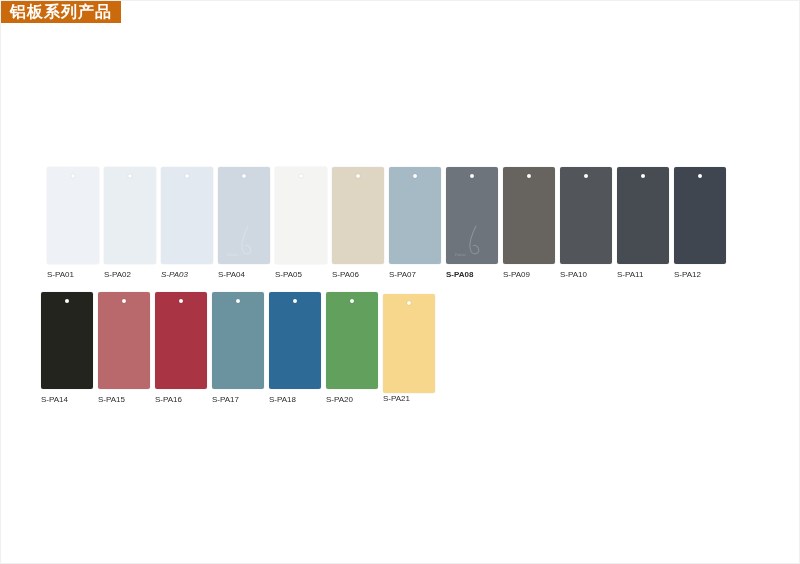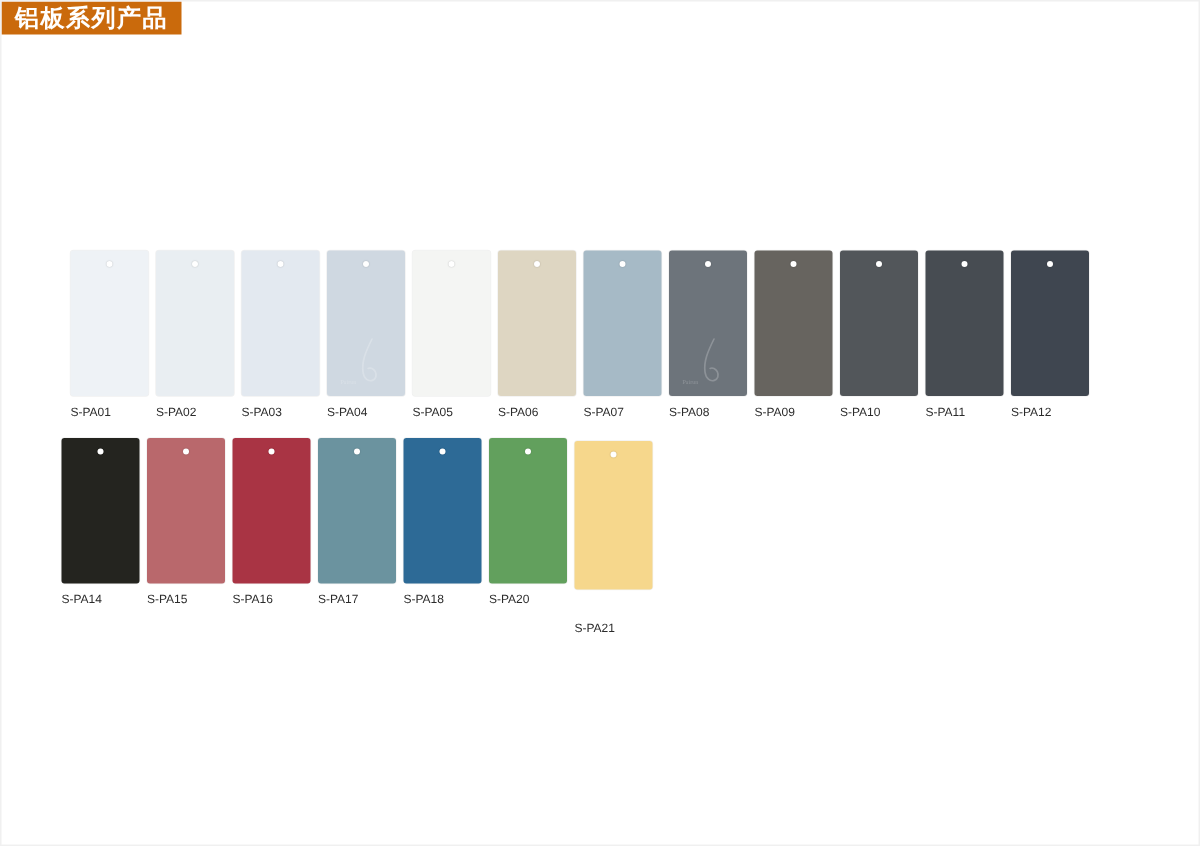--- a/index.html
+++ b/index.html
@@ -99,21 +99,21 @@
     color: #2b2b2b;
     white-space: nowrap;
     font-family: "Liberation Sans", sans-serif;
   }
   
   .swatch-cell.offset-down .swatch-card {
     margin-top: 2px;
     height: 99px;
   }
   .swatch-cell.offset-down .swatch-label {
-    margin-top: 21px;
+    margin-top: 1px;
   }
 </style>
 </head>
 <body>
 
 <div id="page" style="border-color: rgb(240, 240, 240);">
 
   <div id="header-banner" style="background: rgb(202, 106, 12);">
     <span class="title" style="color: rgb(255, 255, 255);">铝板系列产品</span>
   </div>
@@ -128,21 +128,21 @@
       <div class="swatch-cell">
         <div class="swatch-card" style="background: rgb(233, 238, 242);">
           <span class="hole"></span>
         </div>
         <div class="swatch-label" style="color: rgb(43, 43, 43);">S-PA02</div>
       </div>
       <div class="swatch-cell">
         <div class="swatch-card" style="background: rgb(227, 233, 240);">
           <span class="hole"></span>
         </div>
-        <div class="swatch-label" style="color: rgb(43, 43, 43);">S-PA03</div>
+        <div class="swatch-label" style="color: rgb(43, 43, 43); font-style: italic;">S-PA03</div>
       </div>
       <div class="swatch-cell">
         <div class="swatch-card" style="background: rgb(207, 216, 225);">
           <span class="hole"></span>
           <span class="watermark">
             <svg width="40" height="34" viewBox="0 0 40 34">
               <path d="M24 2 C20 10 17 17 18 24 C18.6 28.5 21.4 30.5 24.2 29.6 C26.6 28.8 27.4 26.2 26.2 23.8 C25.2 21.8 23 20.8 21.4 21.6" fill="none" stroke="#ffffff" stroke-width="1.1" stroke-linecap="round"></path>
               <text x="3" y="32" font-size="4" fill="#ffffff" font-family="Liberation Serif, serif">Pairun</text>
             </svg>
           </span>
@@ -170,21 +170,21 @@
       <div class="swatch-cell">
         <div class="swatch-card" style="background: rgb(109, 116, 123);">
           <span class="hole"></span>
           <span class="watermark">
             <svg width="40" height="34" viewBox="0 0 40 34">
               <path d="M24 2 C20 10 17 17 18 24 C18.6 28.5 21.4 30.5 24.2 29.6 C26.6 28.8 27.4 26.2 26.2 23.8 C25.2 21.8 23 20.8 21.4 21.6" fill="none" stroke="#ffffff" stroke-width="1.1" stroke-linecap="round"></path>
               <text x="3" y="32" font-size="4" fill="#ffffff" font-family="Liberation Serif, serif">Pairun</text>
             </svg>
           </span>
         </div>
-        <div class="swatch-label" style="color: rgb(43, 43, 43);">S-PA08</div>
+        <div class="swatch-label" style="color: rgb(43, 43, 43); font-weight: bold;">S-PA08</div>
       </div>
       <div class="swatch-cell">
         <div class="swatch-card" style="background: rgb(103, 100, 95);">
           <span class="hole"></span>
         </div>
         <div class="swatch-label" style="color: rgb(43, 43, 43);">S-PA09</div>
       </div>
       <div class="swatch-cell">
         <div class="swatch-card" style="background: rgb(82, 86, 90);">
           <span class="hole"></span>

